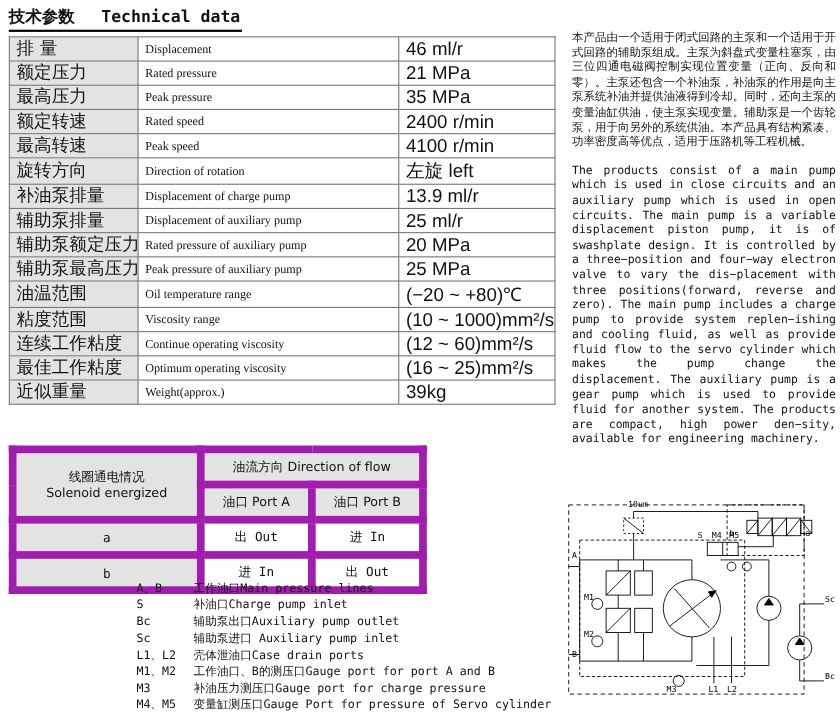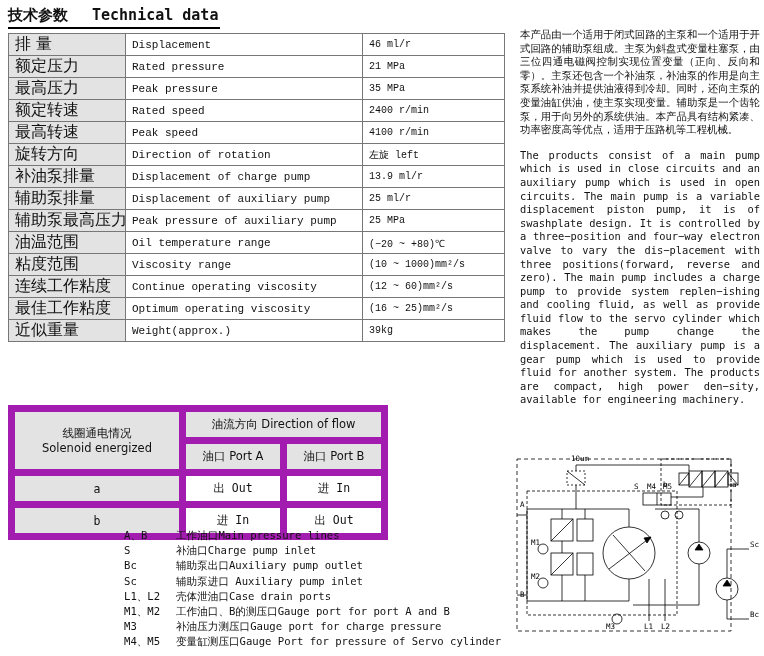--- a/index.html
+++ b/index.html
@@ -36,22 +36,22 @@
   .spec-table td{
     border:1px solid #777;
     height:21px;
     padding:0 6px;
     font-size:16px;
     vertical-align:middle;
     white-space:nowrap;
     overflow:hidden;
   }
   .spec-table td.c1{width:104px;background:#e3e3e3;font-family:"DejaVu Sans",sans-serif;}
-  .spec-table td.c2{width:224px;background:#ffffff;font-family:Liberation Mono, monospace;font-size:11px;}
-  .spec-table td.c3{width:auto;background:#ffffff;font-family:Liberation Mono, monospace;font-size:10px;}
+  .spec-table td.c2{width:224px;background:#ffffff;font-family:Liberation Serif, serif;font-size:11px;}
+  .spec-table td.c3{width:auto;background:#ffffff;font-family:Liberation Sans, sans-serif;font-size:17px;}
 
   
   .desc{
     position:absolute;left:520px;top:28px;width:240px;
     font-family:"DejaVu Sans Mono","Liberation Mono",monospace;
     font-size:10.4px;
     line-height:13.6px;
     text-align:justify;
     color:#111;
   }
@@ -137,20 +137,25 @@
       </tr>
       <tr>
         <td class="c1">补油泵排量</td>
         <td class="c2">Displacement of charge pump</td>
         <td class="c3">13.9 ml/r</td>
       </tr>
       <tr>
         <td class="c1">辅助泵排量</td>
         <td class="c2">Displacement of auxiliary pump</td>
         <td class="c3">25 ml/r</td>
+      </tr>
+      <tr>
+        <td class="c1">辅助泵额定压力</td>
+        <td class="c2">Rated pressure of auxiliary pump</td>
+        <td class="c3">20 MPa</td>
       </tr>
       <tr>
         <td class="c1">辅助泵最高压力</td>
         <td class="c2">Peak pressure of auxiliary pump</td>
         <td class="c3">25 MPa</td>
       </tr>
       <tr>
         <td class="c1">油温范围</td>
         <td class="c2">Oil temperature range</td>
         <td class="c3">(−20 ~ +80)℃</td>

